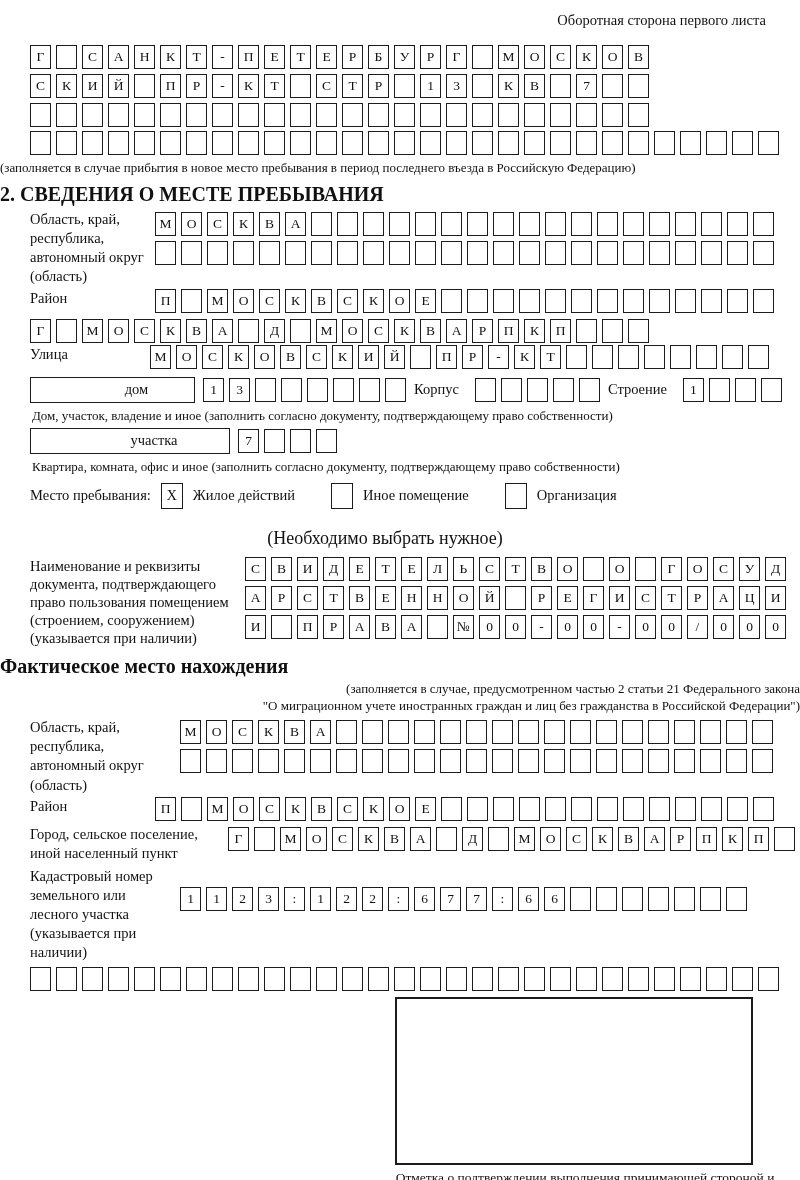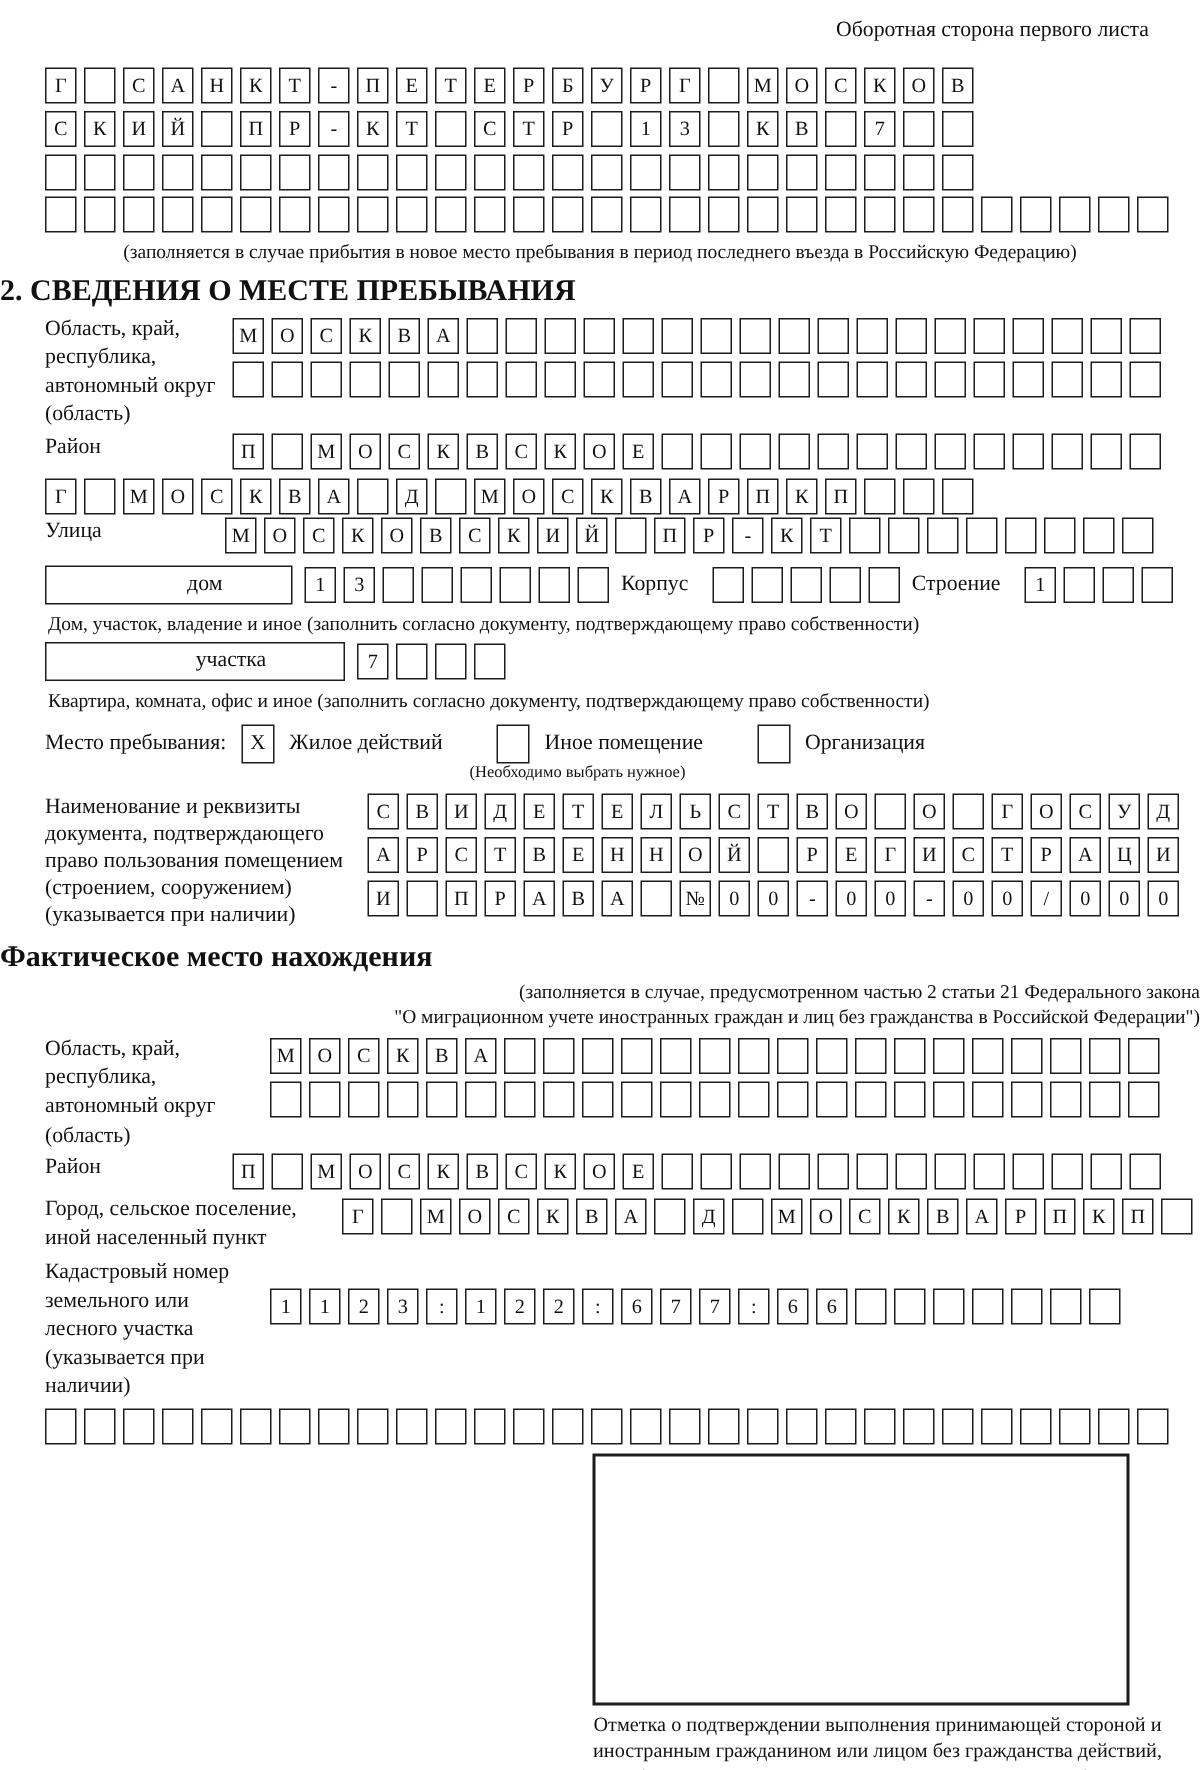--- a/index.html
+++ b/index.html
@@ -13,41 +13,41 @@
   .flabel { font-size: 14.5px; line-height: 1.32; padding-right: 6px; flex: 0 0 auto; }
   .w145 { width: 145px; } .w125 { width: 125px; } .w150 { width: 150px; }
   .w120 { width: 120px; } .w198 { width: 198px; } .w215 { width: 215px; }
   .rows { display: flex; flex-direction: column; gap: 5px; }
   .cells { display: flex; gap: 5px; flex: 0 0 auto; }
   .cell {
     width: 21px; height: 24px; border: 1.6px solid #1c1c1c;
     display: flex; align-items: center; justify-content: center;
     font-size: 13.5px; flex: 0 0 auto; background: #fff;
   }
-  .caption { font-size: 13px; text-align: center; margin-top: 5px; }
+  .caption { font-size: 13px; margin-top: 5px; }
   .sec-title { text-align: left; font-weight: bold; font-size: 20px; margin-top: 7px; }
   .mt16 { margin-top: 16px; } .mt8 { margin-top: 8px; }
   .mt4 { margin-top: 4px; } .mt2 { margin-top: 2px; }
   .widebox {
     border: 1.8px solid #1c1c1c; height: 26px; background: #fff;
     display: flex; align-items: center; justify-content: center;
     font-size: 14.5px; flex: 0 0 auto; padding-left: 48px;
   }
   .bx165 { width: 165px; } .bx200 { width: 200px; }
   .inline-lbl { font-size: 14.5px; align-self: center; margin: 0 8px; white-space: nowrap; }
   .domrow { align-items: center; }
   .domrow .cells { margin-left: 8px; }
   .stayrow { align-items: center; gap: 10px; margin-top: 8px; }
   .stay-lbl { font-size: 14.5px; white-space: nowrap; }
   .chk {
     width: 22px; height: 26px; border: 1.8px solid #1c1c1c; background: #fff;
     display: flex; align-items: center; justify-content: center; font-size: 14px; flex: 0 0 auto;
   }
   .gap26 { margin-left: 26px; }
-  .choose-note { margin-left: 200px; width: 370px; text-align: center; font-size: 11px; margin-top: 0; font-family: Liberation Serif, serif; }
+  .choose-note { margin-left: 200px; width: 370px; text-align: center; font-size: 18px; margin-top: 19px; font-family: Liberation Serif, serif; }
   .doc-label { line-height: 1.25; }
   .center-note { text-align: right; font-size: 13px; margin-top: 3px; padding-left: 20px; }
   .stamp-box { width: 358px; height: 168px; border: 2px solid #1c1c1c; margin: 6px 0 0 395px; background: #fff; }
   .stamp-note { margin: 4px 0 0 383px; width: 404px; text-align: center; font-size: 13.5px; line-height: 1.3; }
   .rows-offset { margin-top: 2px; }
   .kad-rows { margin-top: 20px; }
 </style>
 </head>
 <body>
 

